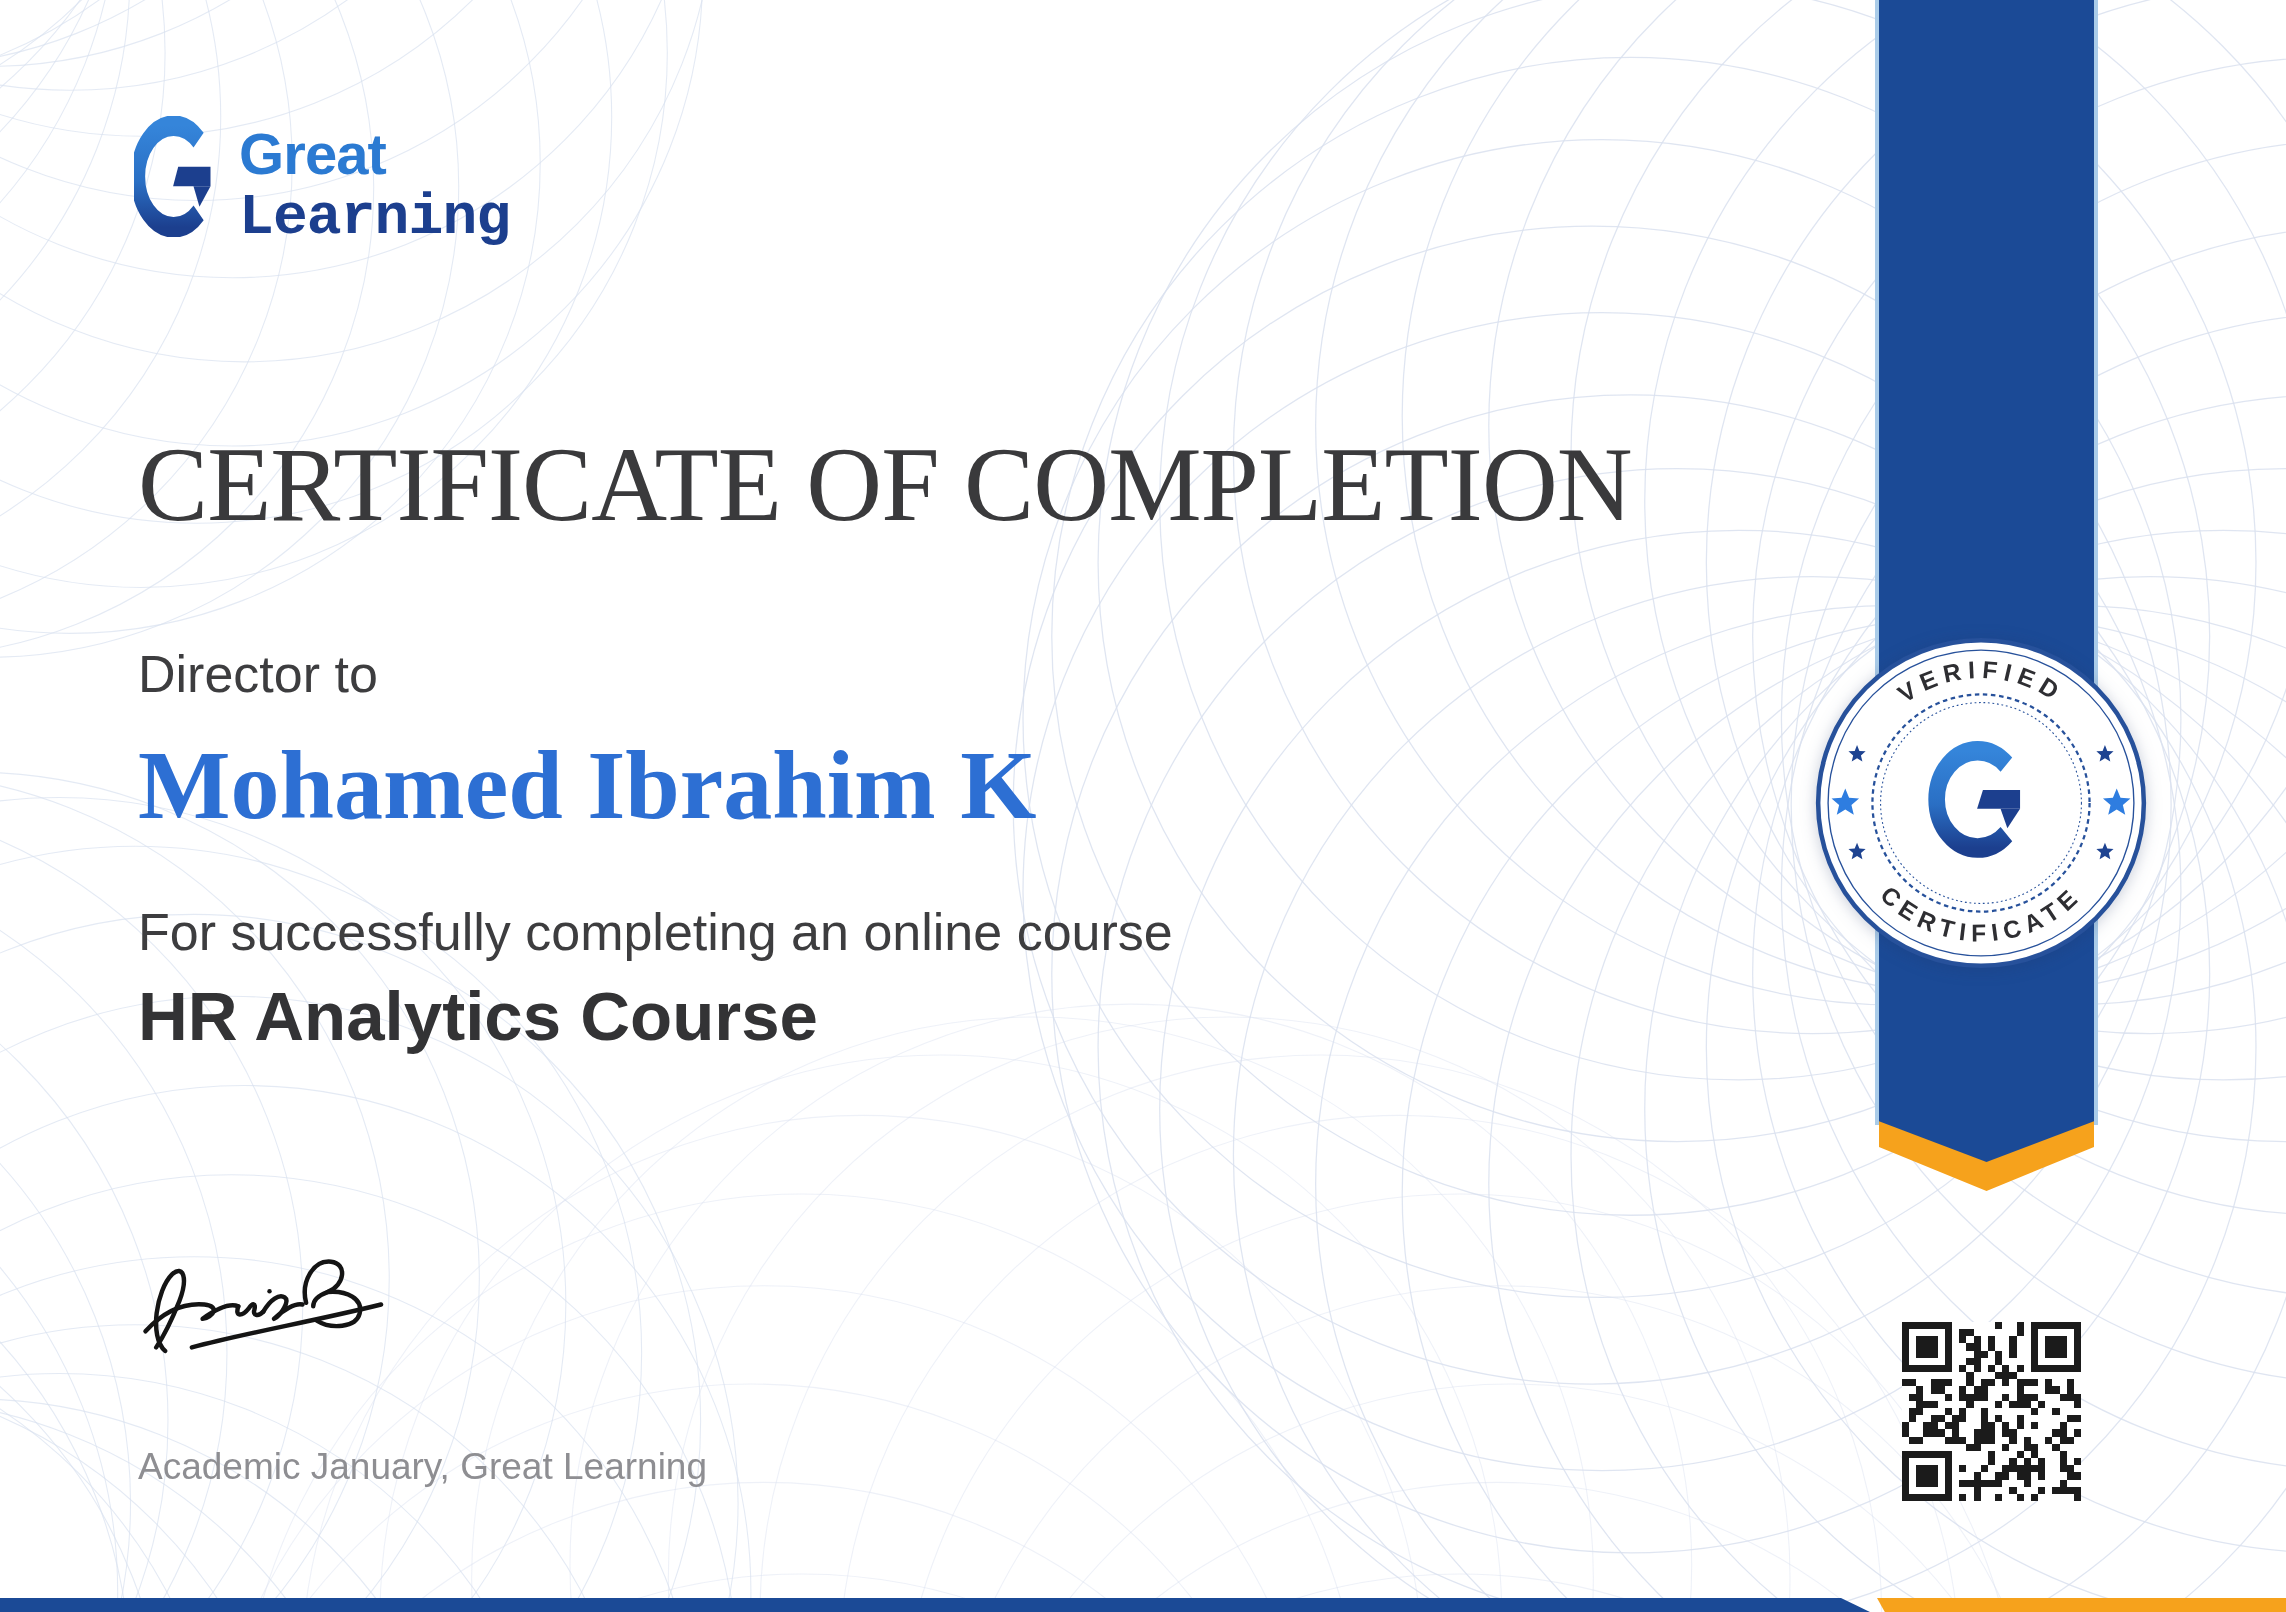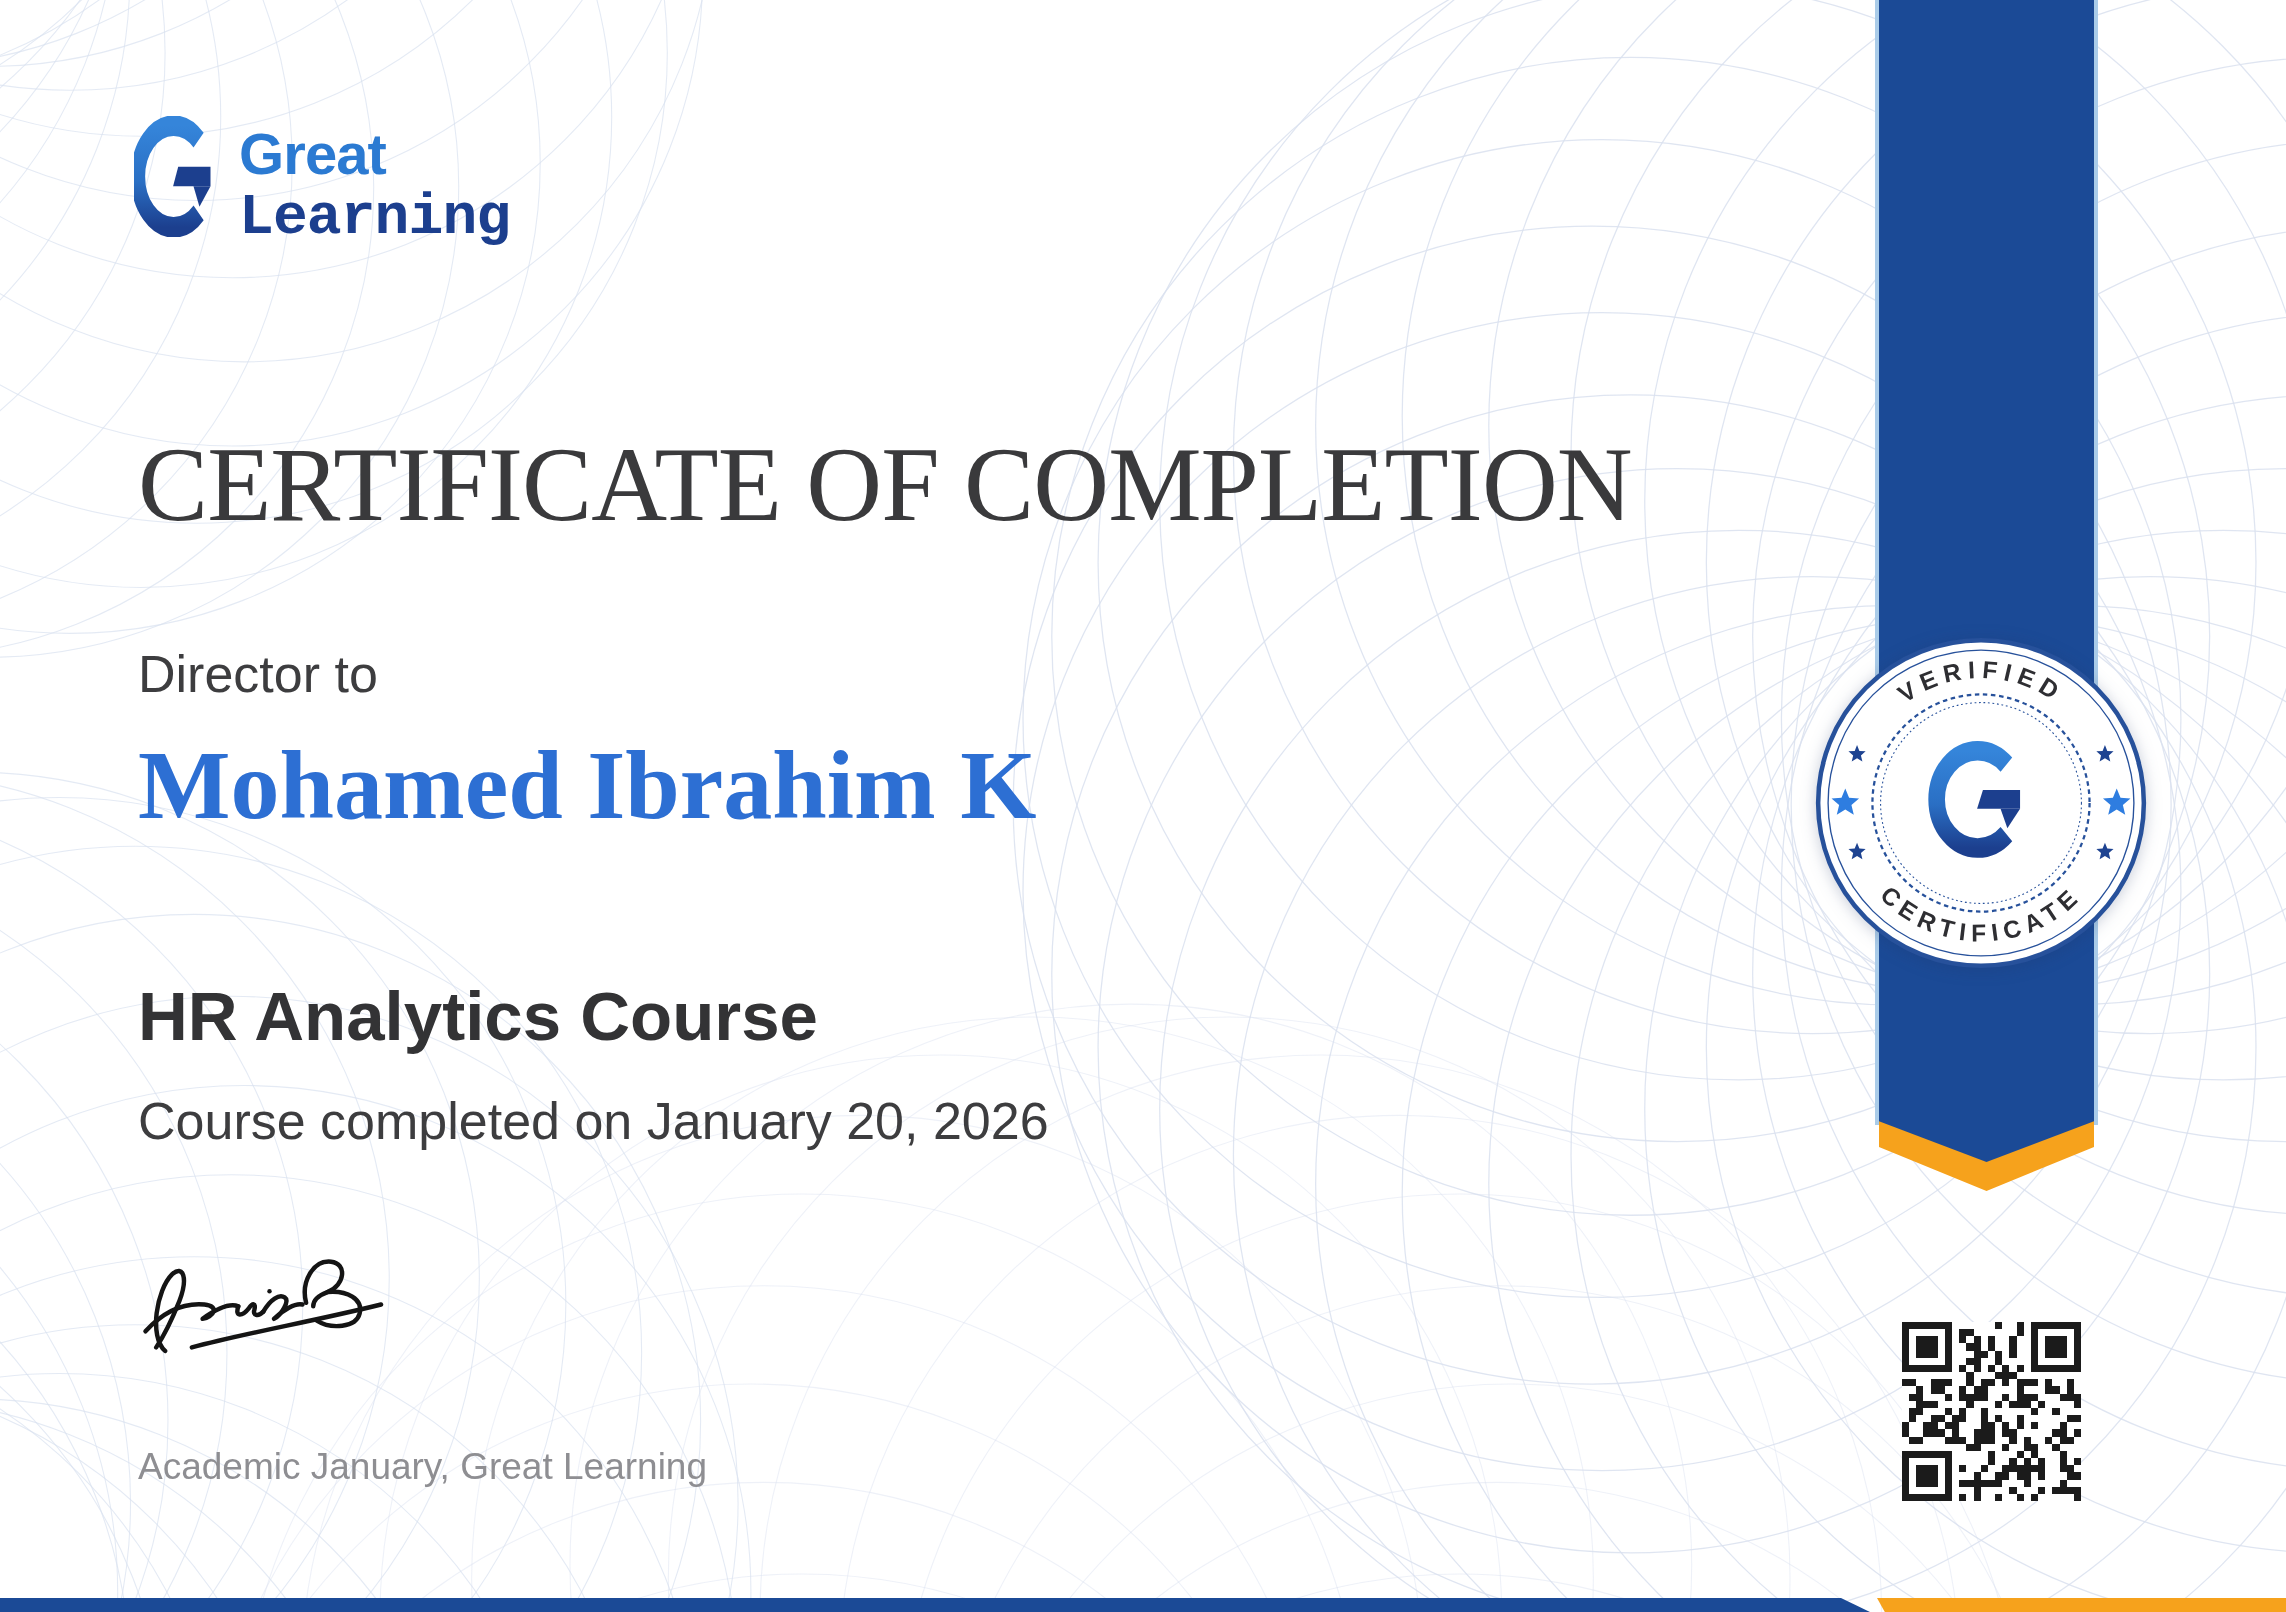--- a/index.html
+++ b/index.html
@@ -203,22 +203,22 @@
       </svg>
     <div class="logo-text">
       <div class="logo-line1">Great</div>
       <div class="logo-line2">Learning</div>
     </div>
   </header>
 
   <h1 class="cert-title">CERTIFICATE OF COMPLETION</h1>
   <p class="presented">Director to</p>
   <h2 class="recipient">Mohamed Ibrahim K</h2>
+  <p class="statement">For successfully completing an online course</p>
   <p class="course">HR Analytics Course</p>
-  <p class="cert-date">Course completed on January 20, 2026</p>
 
   <svg class="signature" viewBox="0 0 350 130">
     <g fill="none" stroke="#141414" stroke-width="5" stroke-linecap="round" stroke-linejoin="round">
       <path d="M 30,112 C 12,96 20,44 38,26 C 50,15 56,30 46,56 C 38,76 28,96 20,108"></path>
       <path d="M 8,90 C 30,66 52,58 74,60 C 92,62 84,74 72,76 C 86,66 102,58 112,62"></path>
       <path d="M 112,62 C 108,74 116,74 124,64 C 128,58 132,58 130,66 C 128,72 134,74 140,68"></path>
       <path d="M 140,68 C 148,54 158,48 164,52 C 170,56 160,72 152,76 C 162,66 176,58 184,60"></path>
       <path d="M 188,58 C 182,34 196,10 216,12 C 234,14 232,38 212,46 C 198,51 196,58 196,62"></path>
       <path d="M 212,46 C 234,44 252,54 248,70 C 244,86 216,88 200,78"></path>
       <path d="M 60,108 C 120,92 200,78 272,60"></path>

